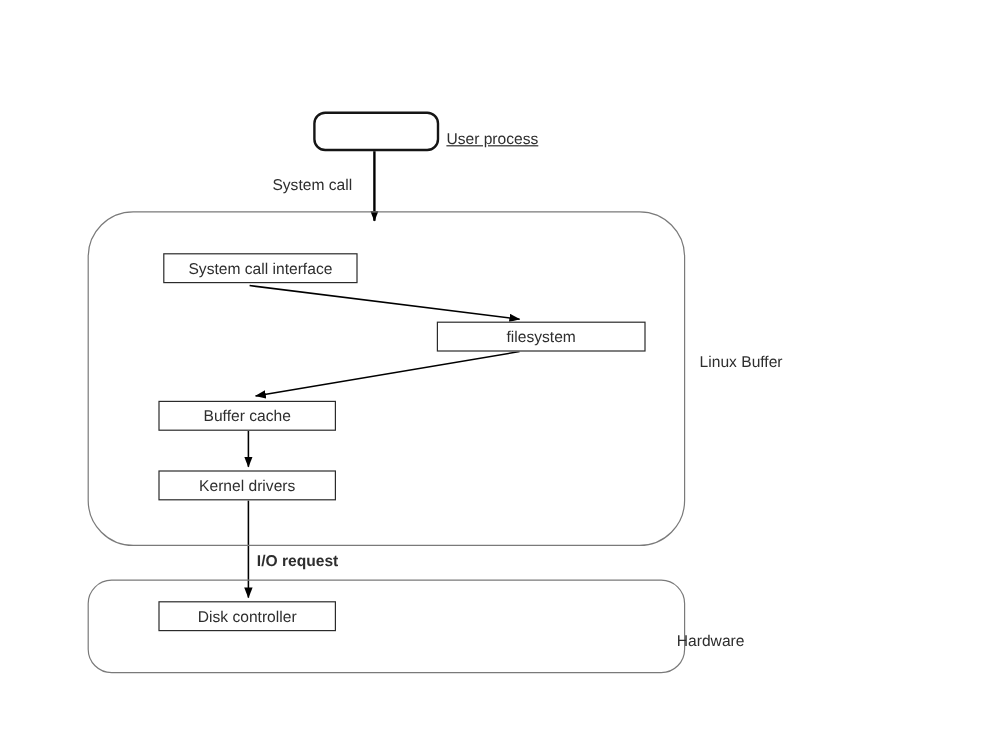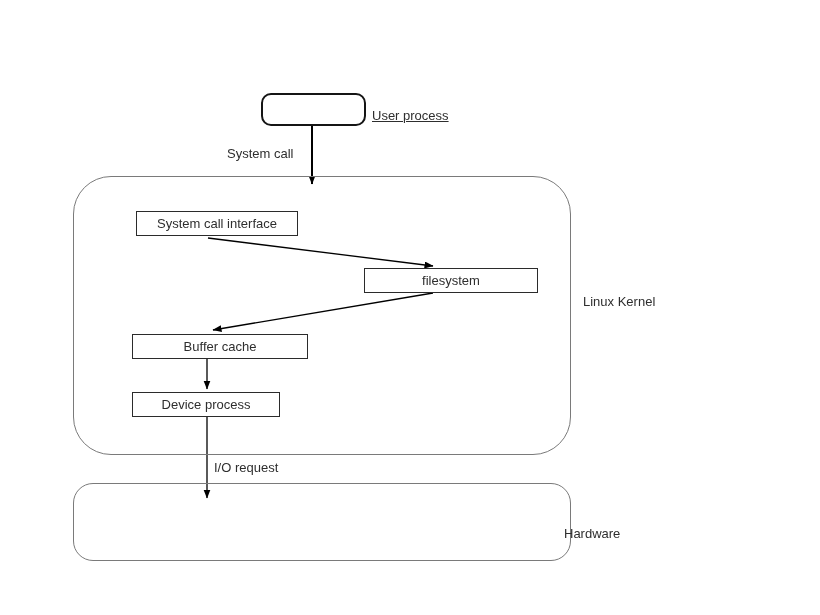--- a/index.html
+++ b/index.html
@@ -56,33 +56,33 @@
     height: 25px;
     border: 1px solid var(--box-border);
     background: var(--background);
     font-size: 13px;
     line-height: 23px;
     text-align: center;
     white-space: nowrap;
   }
   .box.sci   { left: 125px; top: 211px; width: 162px; margin-left: 11px; }
   .box.fs    { left: 364px; top: 268px; width: 174px; }
-  .box.buf   { left: 132px; top: 334px; width: 176px; }
+  .box.buf   { left: 132px; top: 334px; width: 148px; }
   .box.dev   { left: 132px; top: 392px; width: 148px; }
   .box.disk  { left: 132px; top: 501px; width: 148px; }
   .label {
     position: absolute;
     font-size: 13px;
     line-height: 15px;
     white-space: nowrap;
   }
   .label.user-process { left: 372px; top: 108px; text-decoration: underline; }
   .label.system-call  { left: 227px; top: 146px; }
   .label.linux-kernel { left: 583px; top: 294px; }
-  .label.io-request   { left: 214px; top: 460px; }
+  .label.io-request   { left: 214px; top: 460px; font-weight: bold; }
   .label.hardware     { left: 564px; top: 526px; }
 </style>
 </head>
 <body>
 
 <div class="canvas">
 
   <svg class="connections" viewBox="0 0 820 615" xmlns="http://www.w3.org/2000/svg">
     <defs>
       <marker id="arrowhead" markerUnits="userSpaceOnUse" markerWidth="10" markerHeight="8" refX="8.5" refY="3.5" orient="auto">
@@ -103,22 +103,23 @@
   <div class="label user-process">User process</div>
 
   <div class="label system-call">System call</div>
 
   <div class="box sci">System call interface</div>
 
   <div class="box fs">filesystem</div>
 
   <div class="box buf">Buffer cache</div>
 
-  <div class="box dev">Device process</div>
+  <div class="box dev">Kernel drivers</div>
 
-  <div class="label linux-kernel">Linux Kernel</div>
+  <div class="label linux-kernel">Linux Buffer</div>
 
   <div class="label io-request">I/O request</div>
 
+  <div class="box disk">Disk controller</div>
 
   <div class="label hardware">Hardware</div>
 
 </div>
 
 </body></html>

